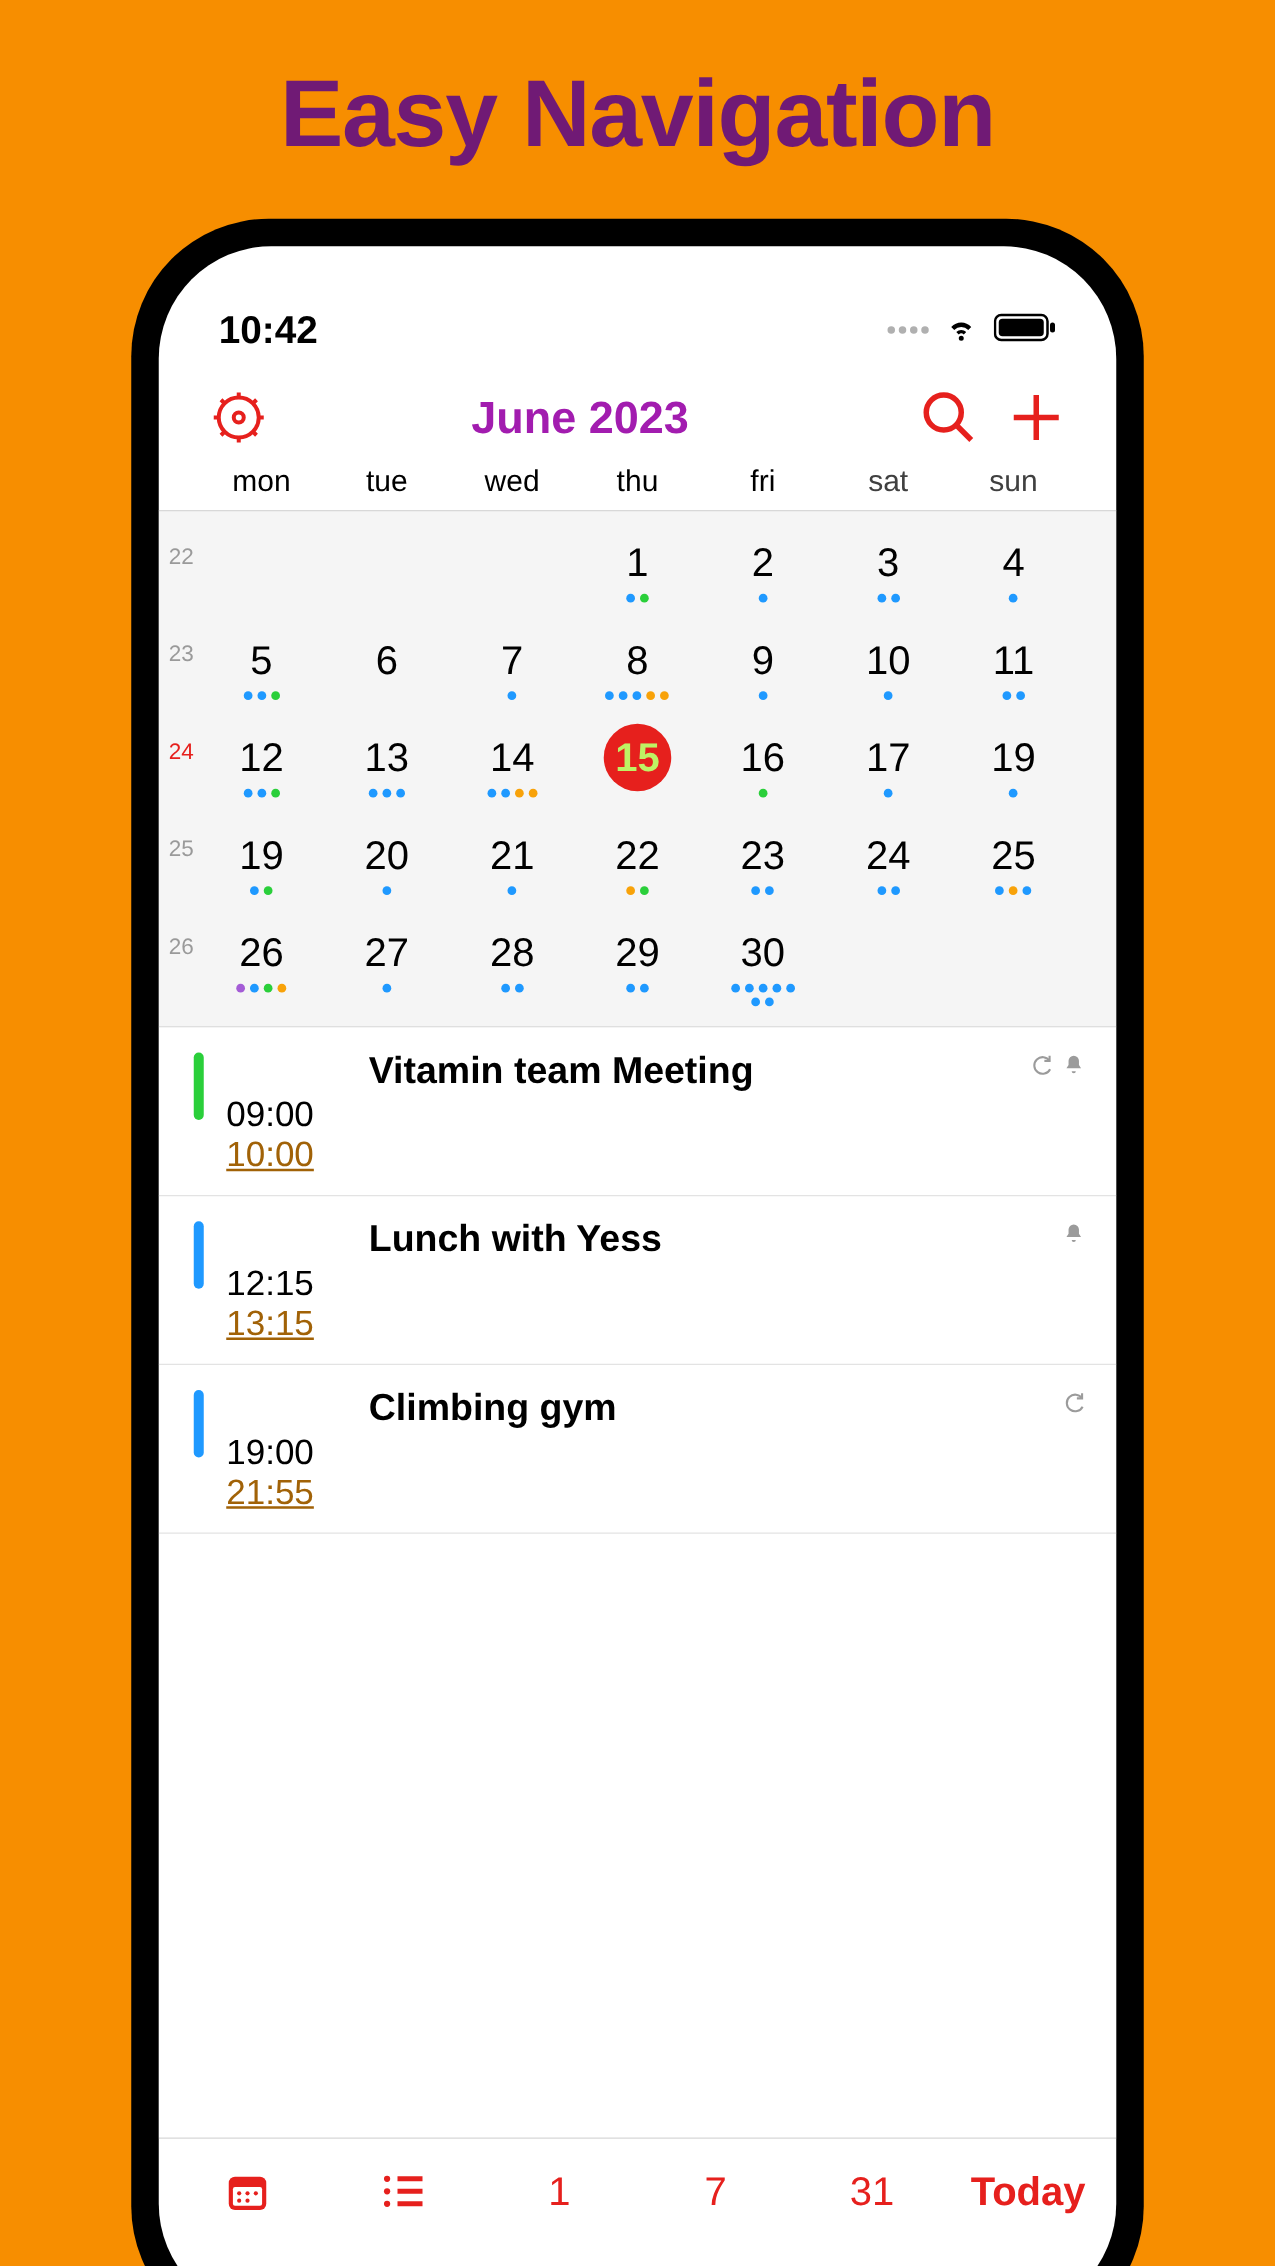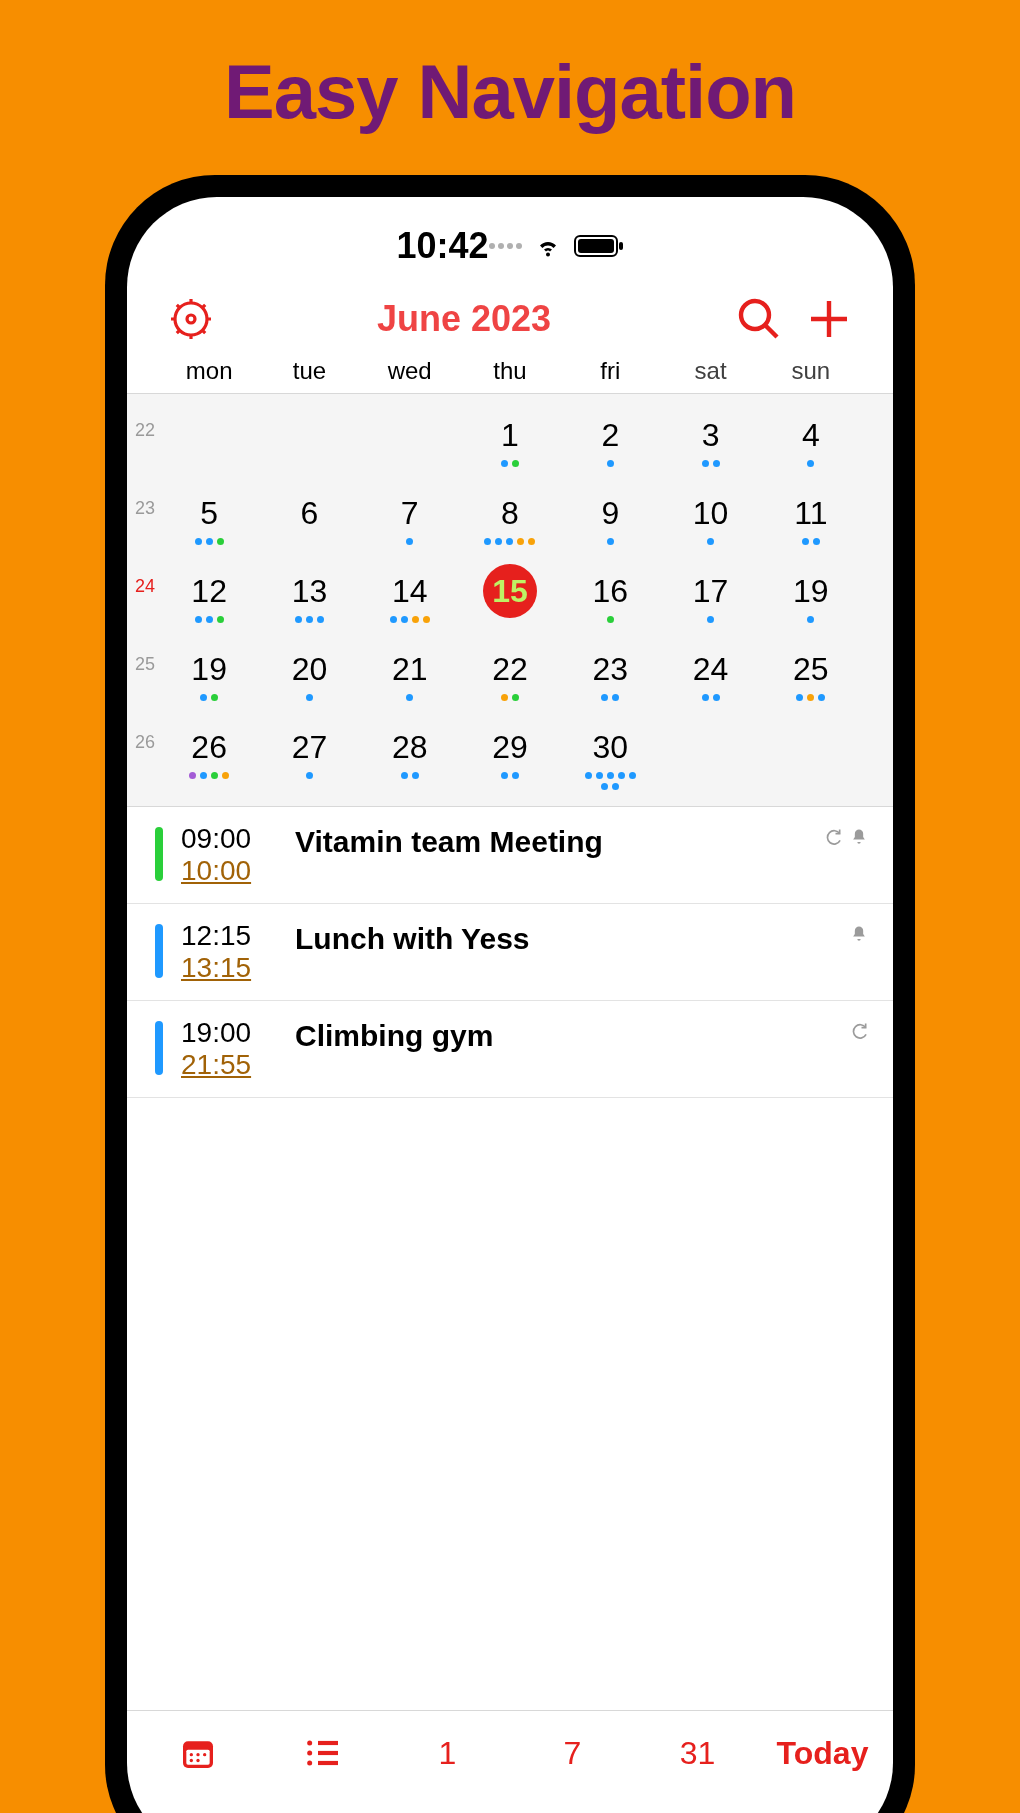--- a/index.html
+++ b/index.html
@@ -35,38 +35,39 @@
     background: #fff;
     border-radius: 90px;
     overflow: hidden;
     display: flex;
     flex-direction: column;
   }
   
   .statusbar {
     display: flex;
     align-items: center;
-    justify-content: center;
+    justify-content: space-between;
     padding: 28px 48px 10px 48px;
-    font-size: 36px;
+    font-size: 31px;
     font-weight: 600;
+    margin-top: 21px;
   }
   .status-right { display:flex; align-items:center; gap:10px; }
   .cell-dots { display:flex; gap:3px; }
   .cell-dots span { width:6px; height:6px; border-radius:50%; background:#b0b0b0; }
   .wifi-icon svg { width: 32px; height: 24px; }
   .battery-icon svg { width: 50px; height: 24px; }
   
   .navbar {
     display:flex;
     align-items:center;
     padding: 18px 40px 14px 40px;
   }
   .nav-gear { width:48px; height:48px; color:#e6201d; }
-  .nav-title { flex:1; text-align:center; color:#ef4444; font-size:36px; font-weight:700; }
+  .nav-title { flex:1; text-align:center; color:#a21caf; font-size:36px; font-weight:700; }
   .nav-search, .nav-add { width:48px; height:48px; color:#e6201d; margin-left:22px; }
   .nav-search svg, .nav-add svg, .nav-gear svg { width:100%; height:100%; }
   
   .weekdays {
     display:grid;
     grid-template-columns: repeat(7,1fr);
     padding: 0 32px 8px 32px;
     font-size: 24px;
   }
   .weekdays > div { text-align:center; }
@@ -128,21 +129,21 @@
     padding: 16px 24px 16px 28px;
     border-bottom:1px solid #e3e3e3;
     align-items:start;
   }
   .event-bar {
     width:8px;
     height:54px;
     border-radius:4px;
     margin-top:4px;
   }
-  .event-times { font-size:28px; }
+  .event-times { font-size:28px;margin-top:38px; }
   .event-start { color:#000; font-weight:500; }
   .event-end { color:#a16207;text-decoration:underline; }
   .event-title { font-size:30px; font-weight:600; padding-top:2px;}
   .event-icons { display:flex; align-items:center; gap:6px; color:#9b9b9b; padding-top:4px; justify-content:flex-end;}
   .event-icons svg { width:20px; height:20px; }
   
   .tabbar {
     border-top:1px solid #d8d8d8;
     display:flex;
     align-items:center;

